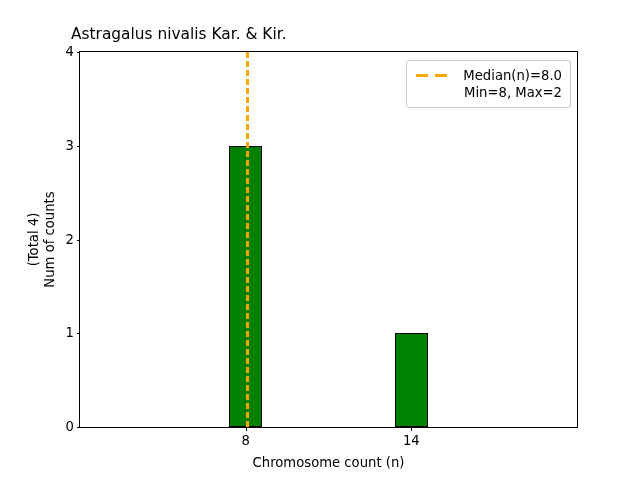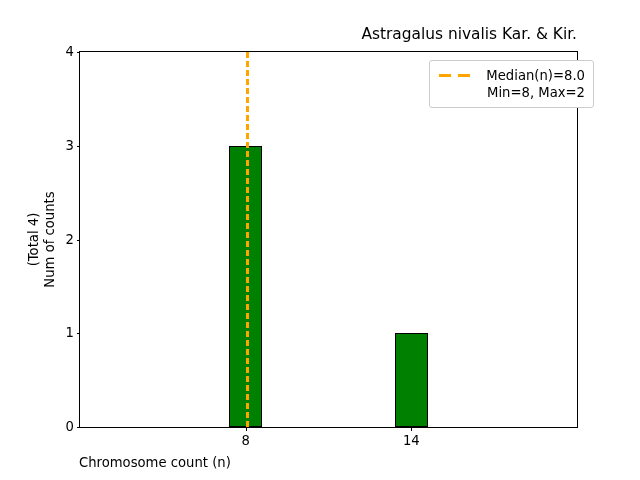--- a/index.html
+++ b/index.html
@@ -17,24 +17,24 @@
   #figure {
     position: relative;
     width: 640px;
     height: 480px;
     background: #ffffff;
   }
 
   
   #chart-title {
     position: absolute;
-    left: 78px;
+    left: 71px;
     top: 25px;
     width: 499px;
-    text-align: right;
+    text-align: left;
     font-size: 15.4px;
     line-height: 18px;
     color: #000000;
     white-space: nowrap;
   }
 
   
   #plot-area {
     position: absolute;
     left: 79px;
@@ -121,20 +121,21 @@
     white-space: nowrap;
     color: #000000;
   }
 
   
   #xlabel {
     position: absolute;
     left: 79px;
     top: 455px;
     width: 499px;
+    text-align: center;
     font-size: 13.2px;
     line-height: 15px;
     white-space: nowrap;
     color: #000000;
   }
   #ylabel {
     position: absolute;
     left: 0px;
     top: 0px;
     width: 377px;
@@ -147,21 +148,21 @@
     justify-content: flex-start;
     font-size: 13.2px;
     line-height: 16px;
     color: #000000;
     white-space: nowrap;
   }
 
   
   #legend {
     position: absolute;
-    left: 429px;
+    left: 406px;
     top: 60px;
     width: 165px;
     box-sizing: border-box;
     border: 1px solid #cccccc;
     border-radius: 3px;
     background: #ffffff;
     padding: 6px 8px 6px 8px;
     display: flex;
     flex-direction: row;
     align-items: flex-start;

